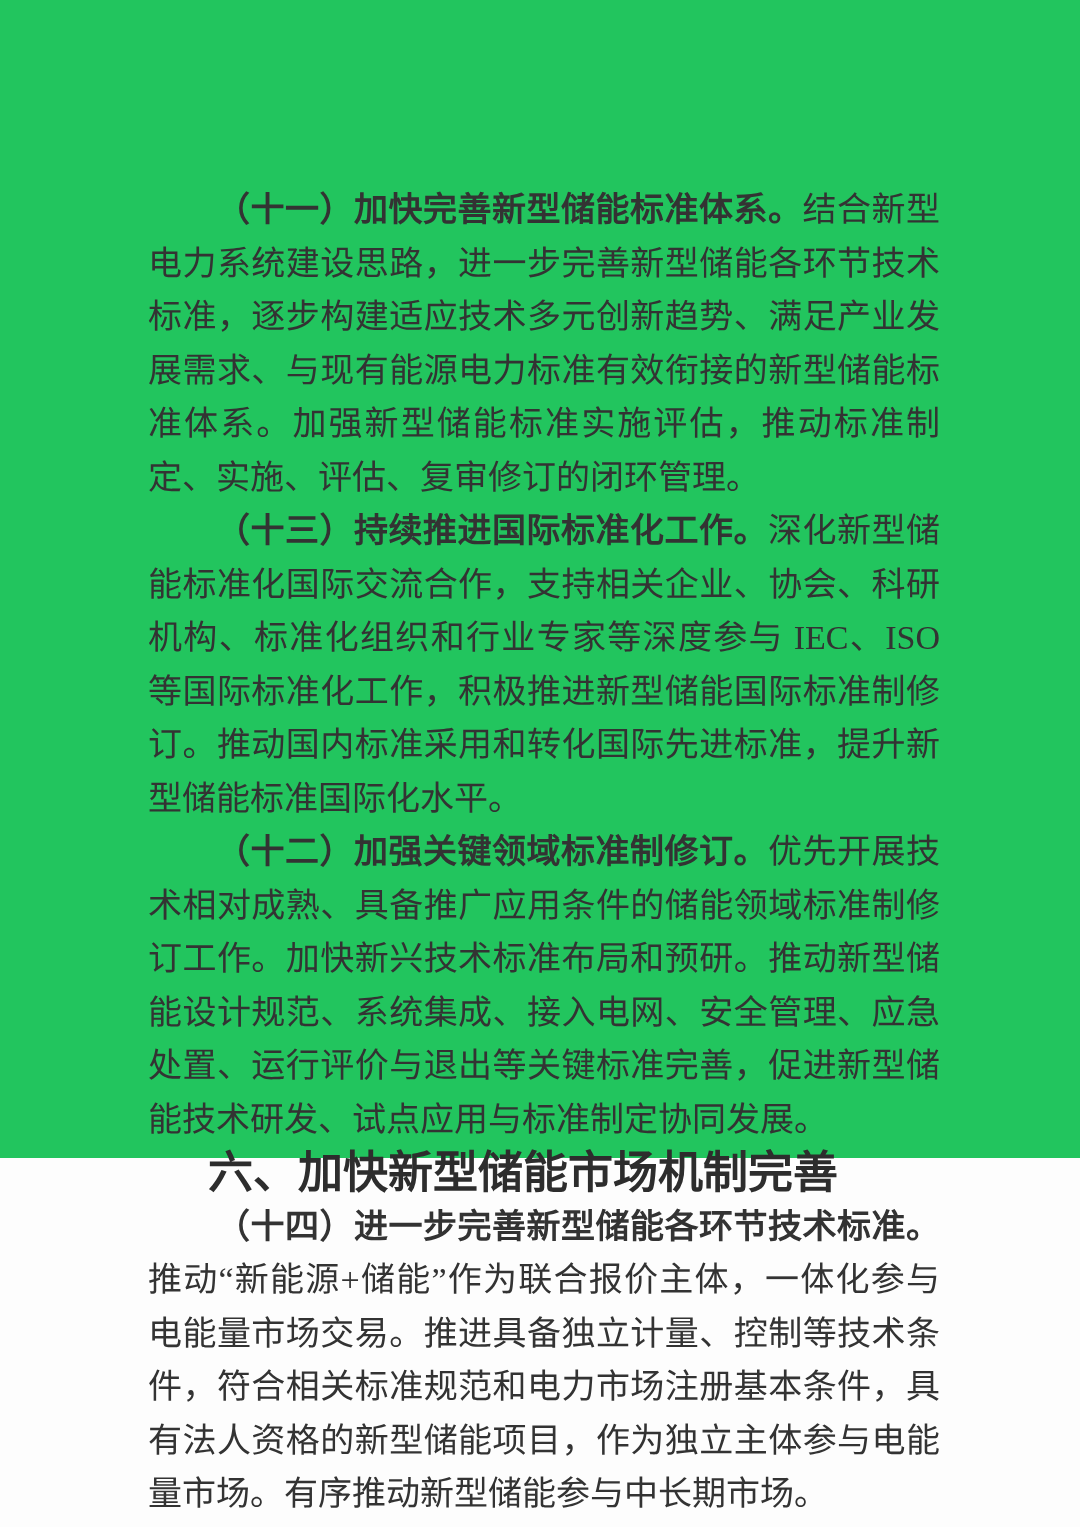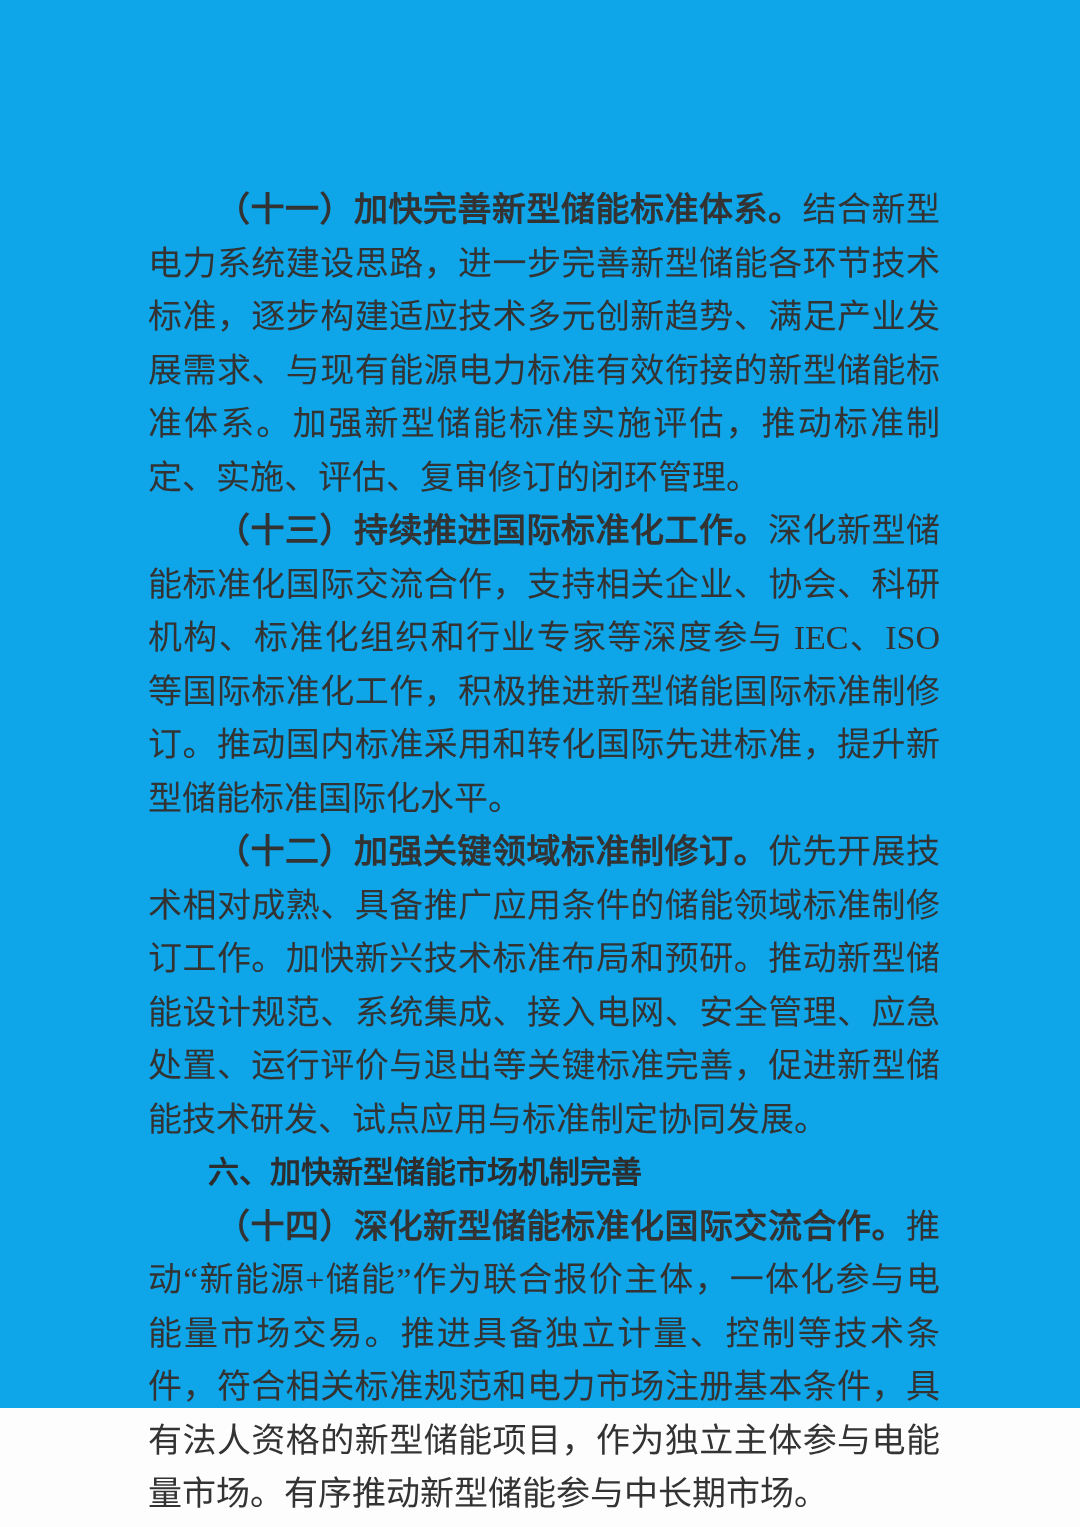--- a/index.html
+++ b/index.html
@@ -8,22 +8,22 @@
   }
   body {
     width: 1080px;
     height: 1527px;
     background: #fdfdfd;
     overflow: hidden;
   }
   .page {
     position: relative;
     width: 1080px;
-    height: 1408px;
-    background: #0ea5e9;
+    height: 1158px;
+    background: #22c55e;
   }
   .content {
     position: absolute;
     left: 148px;
     top: 183px;
     width: 792px;
     color: #333333;
     font-family: "Liberation Serif", "DejaVu Serif", serif;
     font-size: 34px;
     line-height: 53.5px;
@@ -36,37 +36,37 @@
   }
   p.para .lead {
     font-weight: bold;
   }
   h2.section-heading {
     margin: 0;
     padding: 0;
     text-indent: 60px;
     font-family: "Liberation Sans", "DejaVu Sans", sans-serif;
     font-weight: bold;
-    font-size: 31px;
+    font-size: 45px;
     line-height: 53.5px;
     color: #2d2d2d;
   }
 </style>
 </head>
 <body>
 
 <div class="page">
   <div class="content">
 
     <p class="para"><span class="lead">（十一）加快完善新型储能标准体系。</span><span>结合新型电力系统建设思路，进一步完善新型储能各环节技术标准，逐步构建适应技术多元创新趋势、满足产业发展需求、与现有能源电力标准有效衔接的新型储能标准体系。加强新型储能标准实施评估，推动标准制定、实施、评估、复审修订的闭环管理。</span></p>
 
     <p class="para"><span class="lead">（十三）持续推进国际标准化工作。</span><span>深化新型储能标准化国际交流合作，支持相关企业、协会、科研机构、标准化组织和行业专家等深度参与 IEC、ISO 等国际标准化工作，积极推进新型储能国际标准制修订。推动国内标准采用和转化国际先进标准，提升新型储能标准国际化水平。</span></p>
 
     <p class="para"><span class="lead">（十二）加强关键领域标准制修订。</span><span>优先开展技术相对成熟、具备推广应用条件的储能领域标准制修订工作。加快新兴技术标准布局和预研。推动新型储能设计规范、系统集成、接入电网、安全管理、应急处置、运行评价与退出等关键标准完善，促进新型储能技术研发、试点应用与标准制定协同发展。</span></p>
 
     <h2 class="section-heading">六、加快新型储能市场机制完善</h2>
 
-    <p class="para"><span class="lead">（十四）深化新型储能标准化国际交流合作。</span><span>推动“新能源+储能”作为联合报价主体，一体化参与电能量市场交易。推进具备独立计量、控制等技术条件，符合相关标准规范和电力市场注册基本条件，具有法人资格的新型储能项目，作为独立主体参与电能量市场。有序推动新型储能参与中长期市场。</span></p>
+    <p class="para"><span class="lead">（十四）进一步完善新型储能各环节技术标准。</span><span>推动“新能源+储能”作为联合报价主体，一体化参与电能量市场交易。推进具备独立计量、控制等技术条件，符合相关标准规范和电力市场注册基本条件，具有法人资格的新型储能项目，作为独立主体参与电能量市场。有序推动新型储能参与中长期市场。</span></p>
 
     <p class="para"></p>
 
   </div>
 </div>
 
 </body></html>

